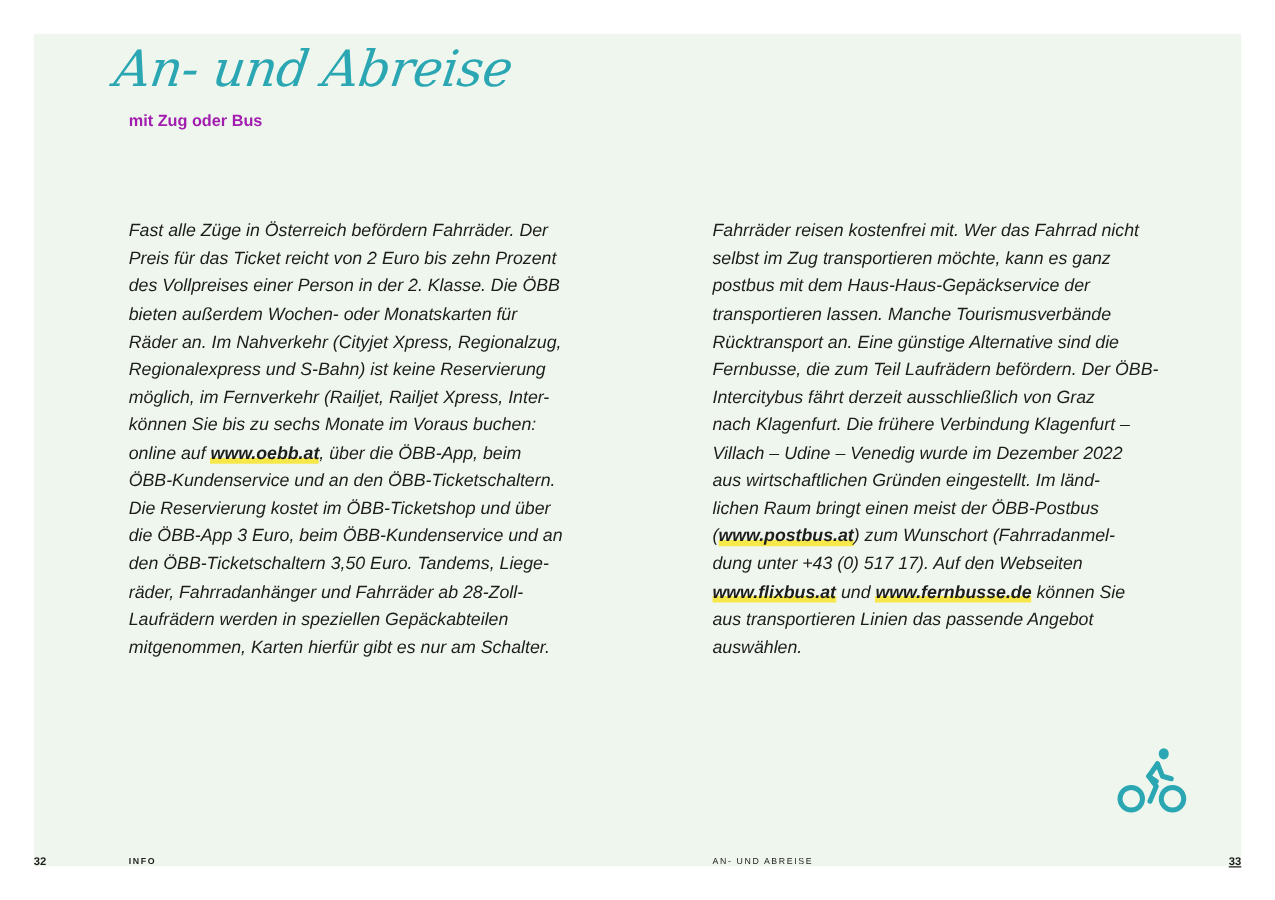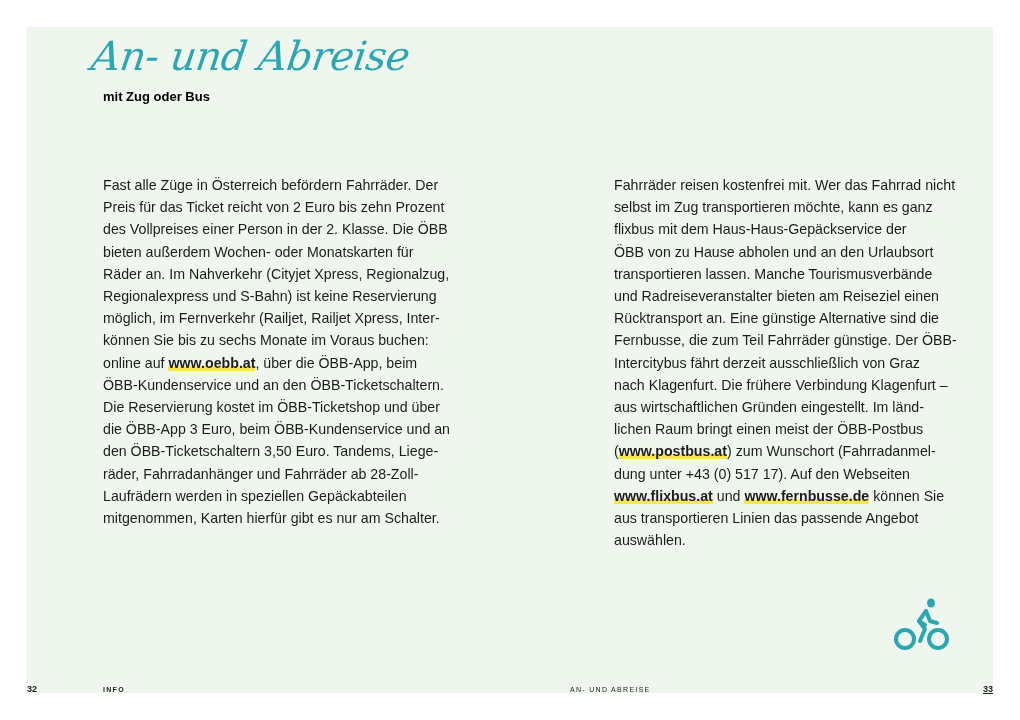--- a/index.html
+++ b/index.html
@@ -13,30 +13,30 @@
   }
   .title {
     position:absolute; left:92px; top:36px;
     font-family:"DejaVu Serif", serif; font-style:italic;
     font-size:40px; color:#2aa7b2; letter-spacing:-0.5px;
     transform:skewX(-8deg); white-space:nowrap; line-height:1;
   }
   .subtitle {
     position:absolute; left:103px; top:89px;
     font-family:"Liberation Sans", sans-serif; font-weight:bold;
-    font-size:13px; color:#000000;
+    font-size:13px; color:#a21caf;
   }
   .col {
     position:absolute; top:174px; width:370px;
     font-family:"Liberation Sans", sans-serif; font-size:14.2px; line-height:22.2px;
     color:#1d1d1b;
   }
   .col.left { left:103px; }
-  .col.right { left:570px;margin-left:44px; }
-  .line { display:block; white-space:nowrap; }
+  .col.right { left:570px; }
+  .line { display:block; white-space:nowrap;font-style:italic; }
   .link {
     font-weight:bold;
     background:linear-gradient(to top, #f6e84a 0, #f6e84a 5px, transparent 5px);
     color:#1d1d1b; text-decoration:none;
   }
   .footer {
     position:absolute; top:686px; font-family:"Liberation Sans", sans-serif;
     font-size:7px; letter-spacing:1.3px; color:#1d1d1b;
   }
   .pnum { position:absolute; top:684px; font-size:9px; font-weight:bold; font-family:"Liberation Sans", sans-serif; }
@@ -65,28 +65,27 @@
   <span class="line">die ÖBB-App 3 Euro, beim ÖBB-Kundenservice und an</span>
   <span class="line">den ÖBB-Ticketschaltern 3,50 Euro. Tandems, Liege-</span>
   <span class="line">räder, Fahrradanhänger und Fahrräder ab 28-Zoll-</span>
   <span class="line">Laufrädern werden in speziellen Gepäckabteilen</span>
   <span class="line">mitgenommen, Karten hierfür gibt es nur am Schalter.</span>
 </div>
 
 <div class="col right">
   <span class="line">Fahrräder reisen kostenfrei mit. Wer das Fahrrad nicht</span>
   <span class="line">selbst im Zug transportieren möchte, kann es ganz</span>
-  <span class="line">flixbus mit dem Haus-Haus-Gepäckservice der</span>
-  <span class="line">ÖBB von zu Hause abholen und an den Urlaubsort</span>
+  <span class="line">postbus mit dem Haus-Haus-Gepäckservice der</span>
   <span class="line">transportieren lassen. Manche Tourismusverbände</span>
-  <span class="line">und Radreiseveranstalter bieten am Reiseziel einen</span>
   <span class="line">Rücktransport an. Eine günstige Alternative sind die</span>
-  <span class="line">Fernbusse, die zum Teil Fahrräder günstige. Der ÖBB-</span>
+  <span class="line">Fernbusse, die zum Teil Laufrädern befördern. Der ÖBB-</span>
   <span class="line">Intercitybus fährt derzeit ausschließlich von Graz</span>
   <span class="line">nach Klagenfurt. Die frühere Verbindung Klagenfurt –</span>
+  <span class="line">Villach – Udine – Venedig wurde im Dezember 2022</span>
   <span class="line">aus wirtschaftlichen Gründen eingestellt. Im länd-</span>
   <span class="line">lichen Raum bringt einen meist der ÖBB-Postbus</span>
   <span class="line"><span>(</span><a class="link">www.postbus.at</a><span style="white-space:pre">) zum Wunschort (Fahrradanmel-</span></span>
   <span class="line">dung unter +43 (0) 517 17). Auf den Webseiten</span>
   <span class="line"><a class="link">www.flixbus.at</a><span style="white-space:pre"> und </span><a class="link">www.fernbusse.de</a><span style="white-space:pre"> können Sie</span></span>
   <span class="line">aus transportieren Linien das passende Angebot</span>
   <span class="line">auswählen.</span>
 </div>
 
 <svg class="bike" viewBox="0 0 60 56" fill="none" stroke="#2aa7b2" stroke-width="4" stroke-linecap="round" stroke-linejoin="round">

